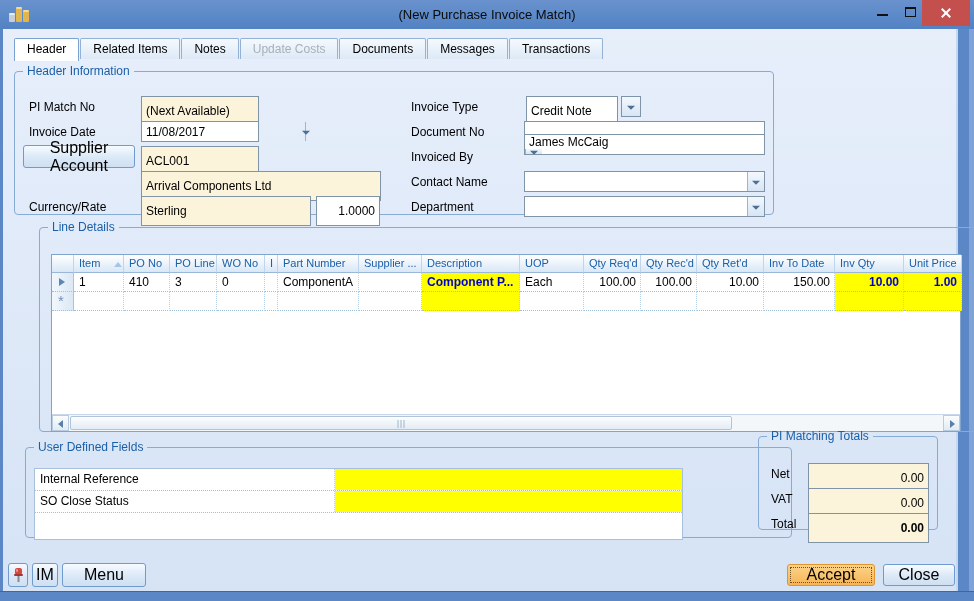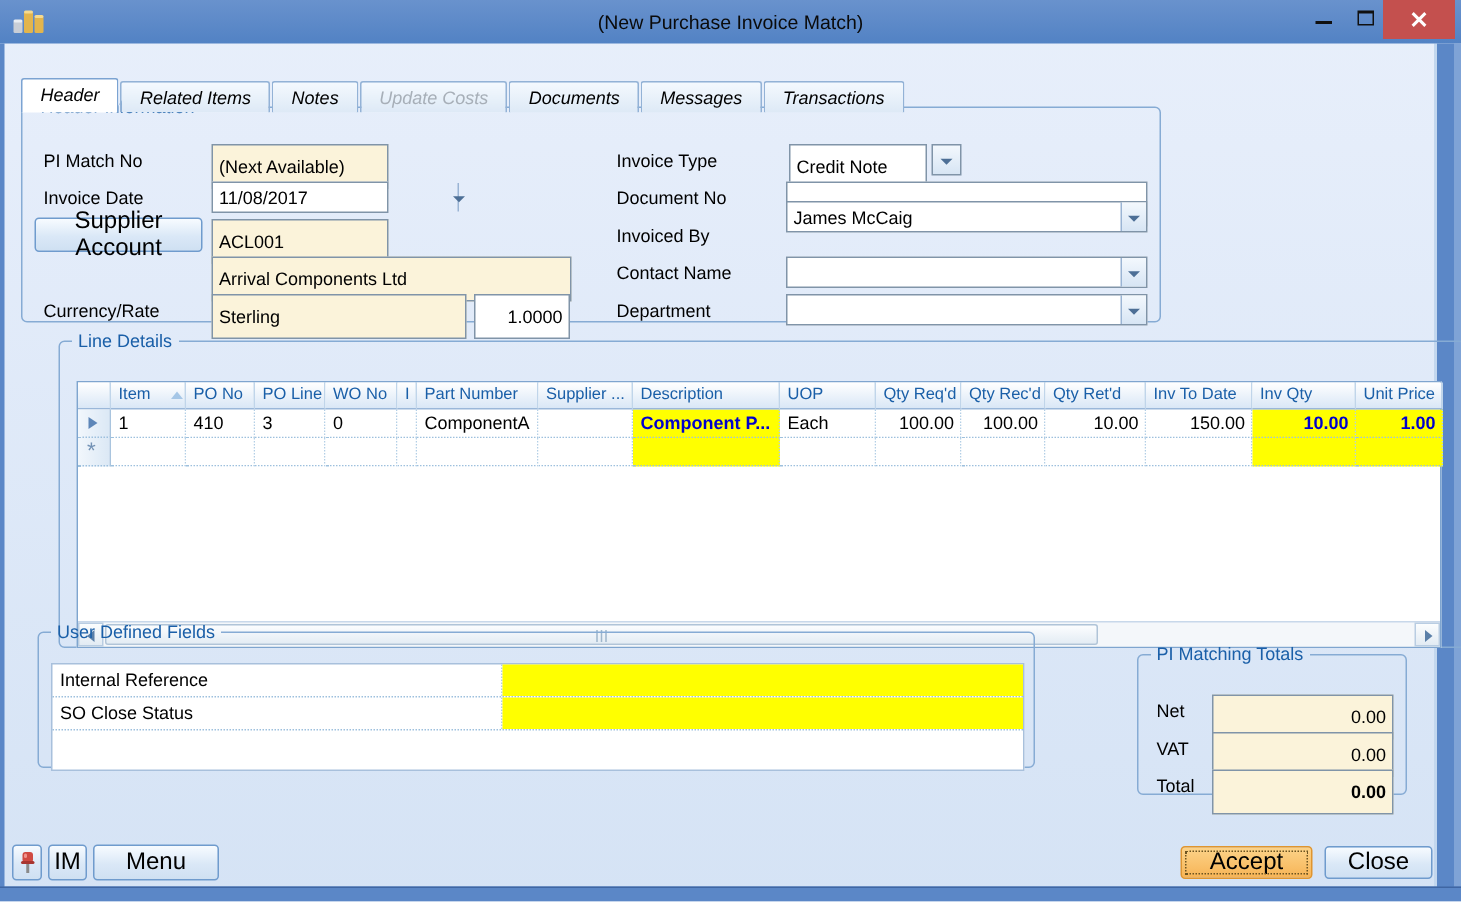--- a/index.html
+++ b/index.html
@@ -25,21 +25,21 @@
   .glyph-close { position:absolute; left:50%; top:50%; width:14px; height:14px; transform:translate(-50%,-50%); }
   .glyph-close::before, .glyph-close::after { content:""; position:absolute; left:6px; top:1px;
     width:2px; height:12px; background:#fff; }
   .glyph-close::before { transform:rotate(45deg); } .glyph-close::after { transform:rotate(-45deg); }
   .frame-left { position:absolute; left:0; top:29px; width:3px; height:563px; background:#5b87c7; }
   .frame-right { position:absolute; left:956px; top:29px; width:18px; height:563px;
     background: linear-gradient(90deg, #c3d7ee 0 2px, #5b87c7 2px 13px, #7fa3d6 13px); }
   .frame-bottom { position:absolute; left:0; top:591px; width:974px; height:10px;
     background:#5b87c7; border-top:1px solid #3f66a3; }
   
-  .tabstrip { position:absolute; left:14px; top:52px; height:23px; display:flex; align-items:flex-end; z-index:5;font-style:italic; }
+  .tabstrip { position:absolute; left:14px; top:38px; height:23px; display:flex; align-items:flex-start; z-index:5; }
   .tab { height:21px; padding:0 12px; line-height:20px; font-size:12px;
     background: linear-gradient(#f4f9fe, #dde9f6);
     border:1px solid #93b2d6; border-bottom:none; border-radius:2px 2px 0 0; margin-right:1px; cursor:default; }
   .tab.selected { height:23px; background:#fff; border-color:#7ba3d2; font-weight:normal; }
   .tab.disabled { color:#a7afb8; }
   
   fieldset { position:absolute; border:1px solid #86abd4; border-radius:4px; background:transparent; }
   legend { margin-left:8px; padding:0 4px; color:#1a5fa8; font-size:12px; }
   label { position:absolute; font-size:12px; color:#000; white-space:nowrap; }
   
@@ -174,21 +174,21 @@
   <label style="left:396px; top:22px;">Invoice Type</label>
   <input class="fld" style="left: 511px; top: 18px; width: 92px;" readonly="" value="Credit Note">
   <div class="drop-btn standalone" style="left:606px; top:18px;">
       <span class="tri-down"></span>
     </div>
 
   <label style="left:396px; top:47px;">Document No</label>
   <input class="fld" style="left: 509px; top: 43px; width: 241px;" value="">
 
   <label style="left:396px; top:72px;">Invoiced By</label>
-  <div class="combo" style="left:509px; top:56px; width:241px;">
+  <div class="combo" style="left:509px; top:56px; width:241px;flex-direction:column;">
     <input class="cval" readonly="" value="James McCaig" style="">
     <div class="drop-btn">
         <span class="tri-down"></span>
       </div>
   </div>
 
   <label style="left:396px; top:97px;">Contact Name</label>
   <div class="combo" style="left:509px; top:93px; width:241px;">
     <input class="cval" readonly="" value="" style="">
     <div class="drop-btn">
@@ -277,21 +277,21 @@
             <span></span>
           </span>
       </div>
       <div class="sb-btn sb-right">
           <span class="tri-right"></span>
         </div>
     </div>
   </div>
 </fieldset>
 
-<fieldset style="left:25px; top:414px; width:665px; height:98px;">
+<fieldset style="left:25px; top:440px; width:767px; height:98px;">
   <legend>User Defined Fields</legend>
   <div class="udf-table">
     <div class="udf-row">
       <div class="udf-label">Internal Reference</div>
       <div class="udf-value"></div>
     </div>
     <div class="udf-row">
       <div class="udf-label">SO Close Status</div>
       <div class="udf-value"></div>
     </div>

